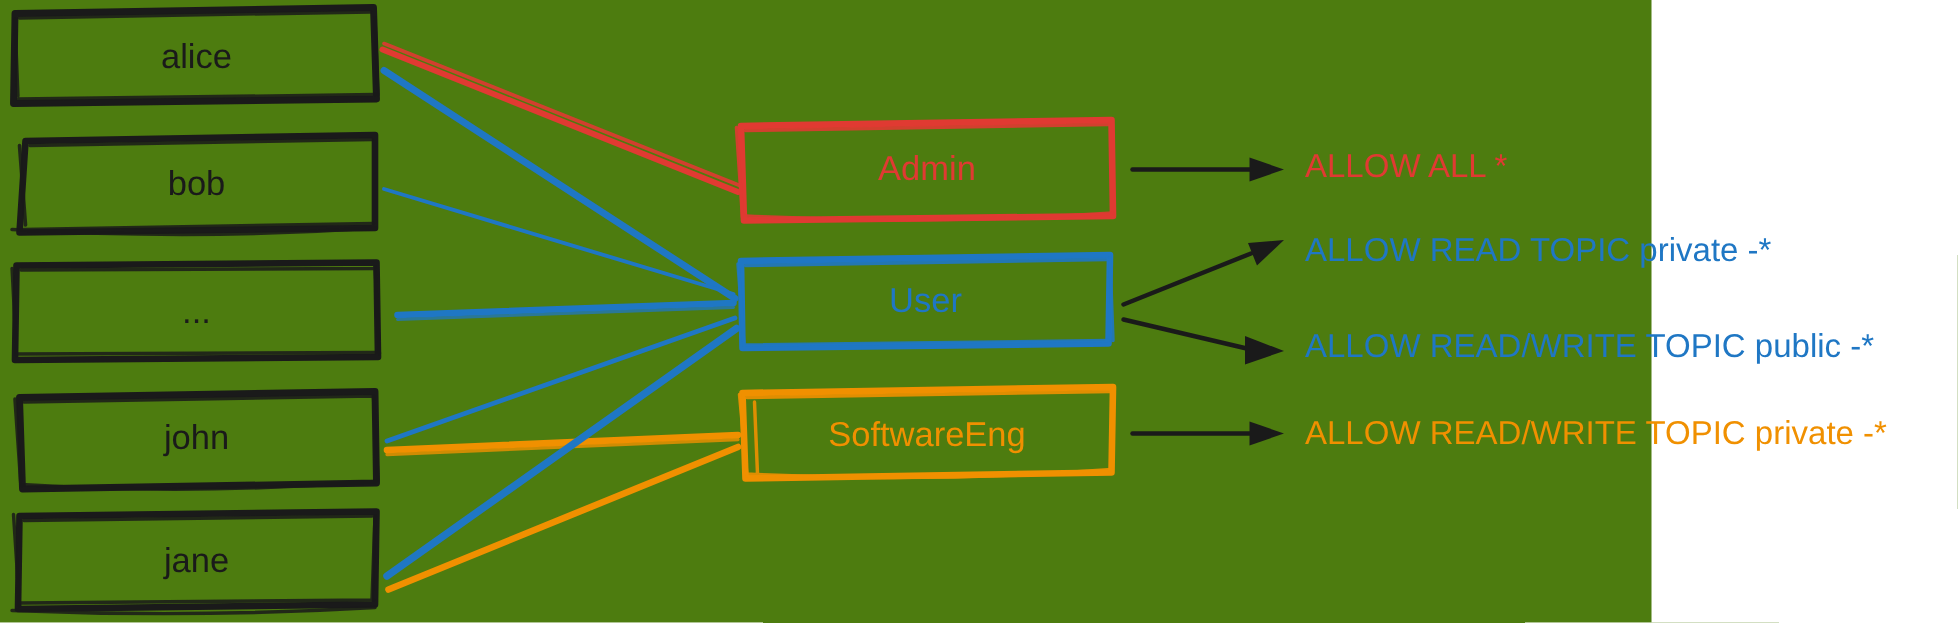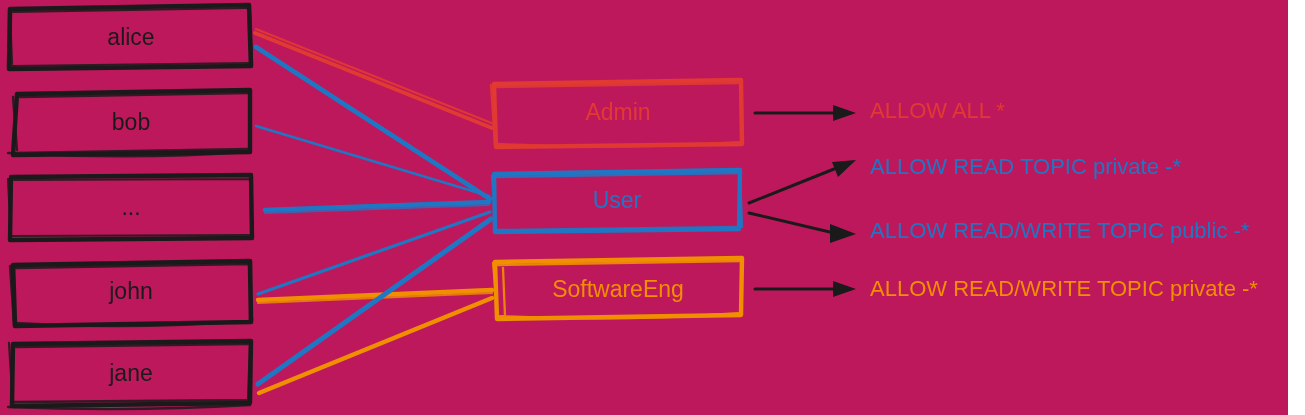--- a/index.html
+++ b/index.html
@@ -8,23 +8,23 @@
     background: #ffffff;
   }
   body {
     width: 1305px;
     height: 415px;
     font-family: "Liberation Sans", sans-serif;
     overflow: hidden;
   }
   #diagram-root {
     position: relative;
-    width: 1288px;
+    width: 1101px;
     height: 415px;
-    background: #be185d;
+    background: #4d7c0f;
   }
   svg.canvas {
     position: absolute;
     top: 0;
     left: 0;
     width: 1305px;
     height: 415px;
   }
   .node-label {
     font-family: "Liberation Sans", sans-serif;

